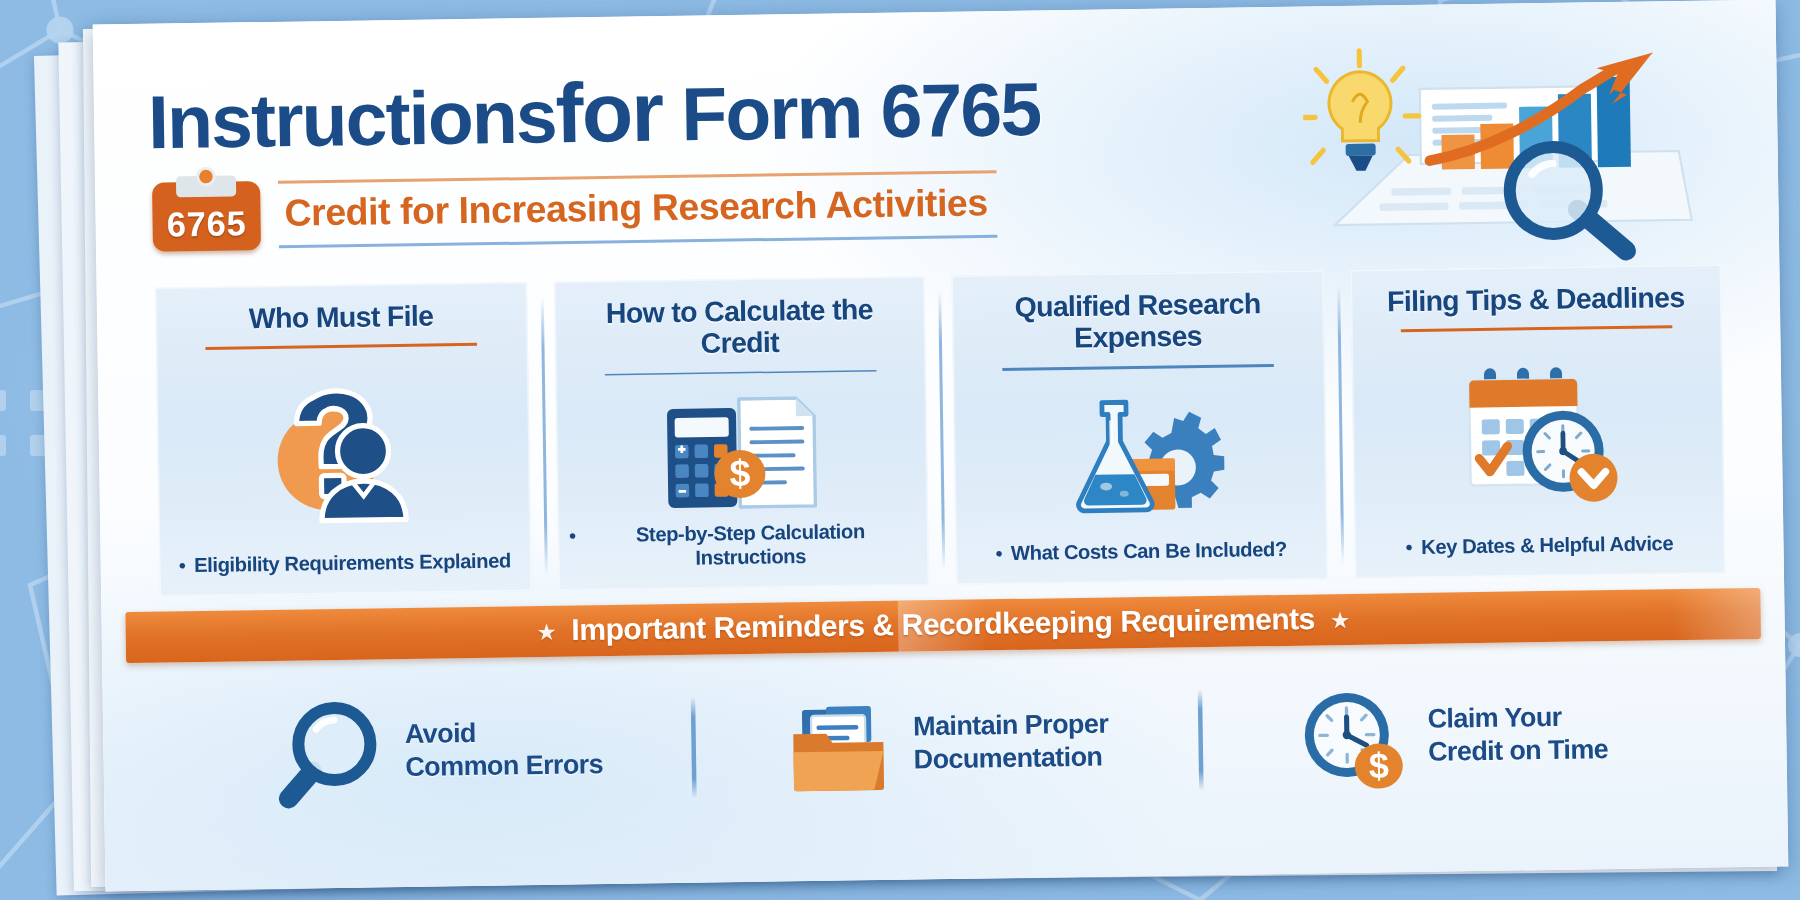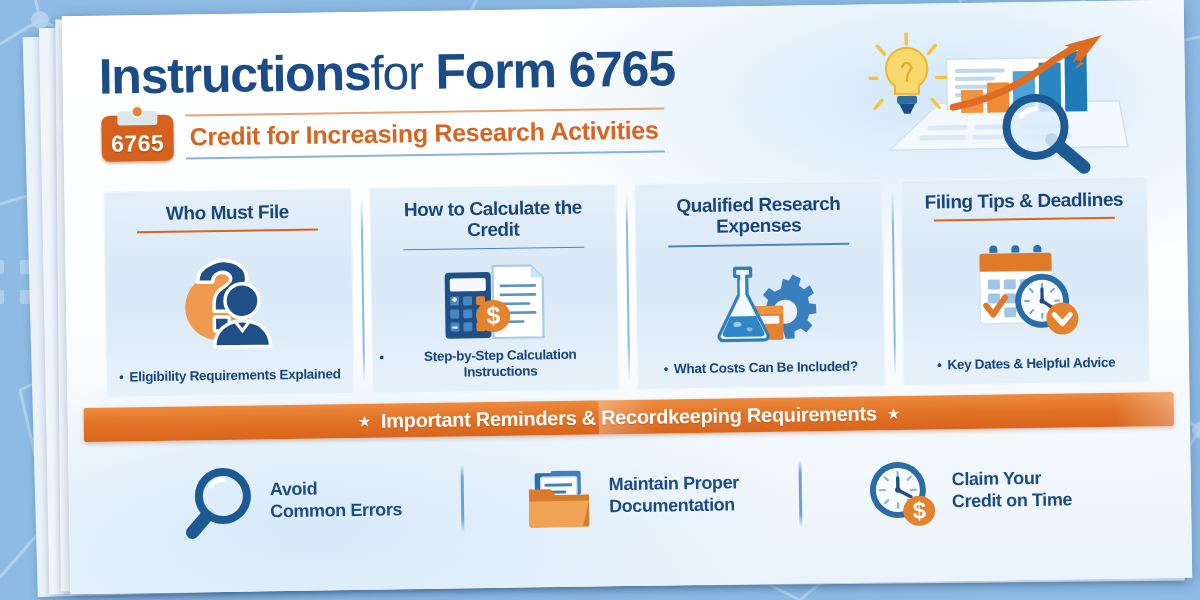--- a/index.html
+++ b/index.html
@@ -67,21 +67,21 @@
     font-size: 50px;
     font-weight: bold;
     color: #1c4c87;
     letter-spacing: -1.2px;
     line-height: 1;
     padding-left: 6px;
     padding-top: 14px;
     text-shadow: 1px 1px 0 rgba(255,255,255,.8);
     white-space: nowrap;
   }
-  #title .light { font-weight: normal; font-size: 48px; }
+  #title .light { font-weight: bold; font-size: 56px; }
 
   #subtitle-row {
     display: flex;
     align-items: center;
     gap: 16px;
     margin-top: 14px;
     padding-left: 8px;
   }
 
   

